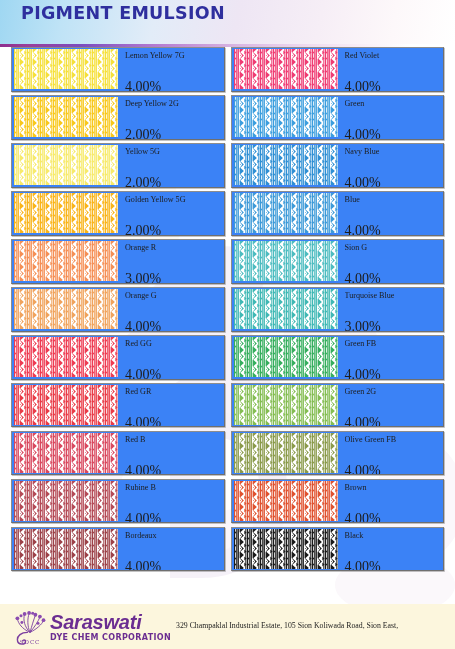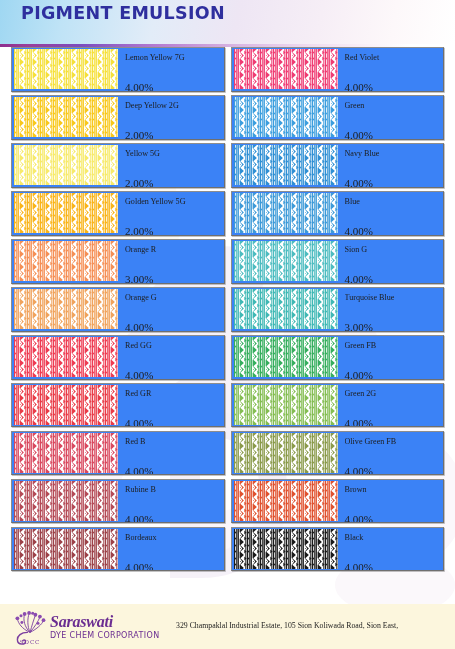--- a/index.html
+++ b/index.html
@@ -127,21 +127,21 @@
     min-width: 0;
   }
   .pigment-name {
     font-size: 8.1px;
     color: #1d1d1d;
     line-height: 1.25;
     white-space: nowrap;
     overflow: hidden;
   }
   .pigment-pct {
-    font-size: 11px;
+    font-size: 14px;
     color: #1d1d1d;
     line-height: 1.3;
     margin-top: 17px;
   }
 
   
   .footer {
     position: absolute;
     left: 0; bottom: 0;
     width: 455px;
@@ -158,31 +158,31 @@
     padding-left: 12px;
     height: 100%;
   }
   .logo-mark { flex: 0 0 36px; height: 36px; }
   .logo-mark svg { display:block; width:36px; height:36px; }
   .logo-words {
     margin-left: 2px;
     line-height: 1;
   }
   .logo-brand {
-    font-family: Liberation Serif, serif;
+    font-family: Liberation Sans, sans-serif;
     font-style: italic;
     font-weight: bold;
-    font-size: 16px;
+    font-size: 20px;
     color: #6b2d91;
     letter-spacing: -0.2px;
     line-height: 1;
   }
   .logo-sub {
     font-family: "DejaVu Sans", sans-serif;
-    font-weight: normal;
+    font-weight: bold;
     font-size: 8px;
     color: #6b2d91;
     letter-spacing: 0.35px;
     margin-top: 2px;
   }
   .footer-contact {
     flex: 1 1 auto;
     padding-left: 4px;
     font-family: "Liberation Serif", serif;
     font-size: 7.8px;

